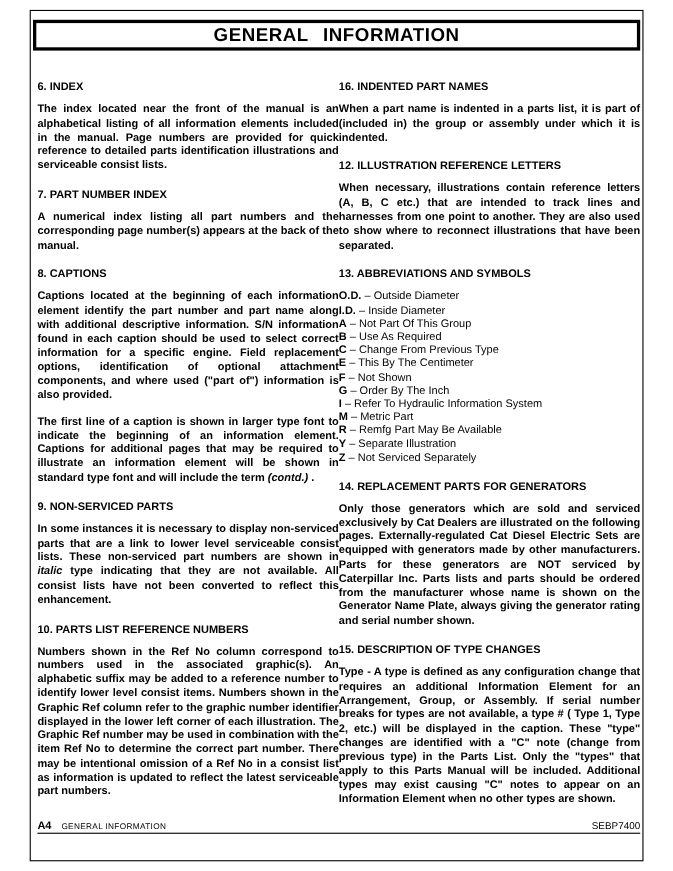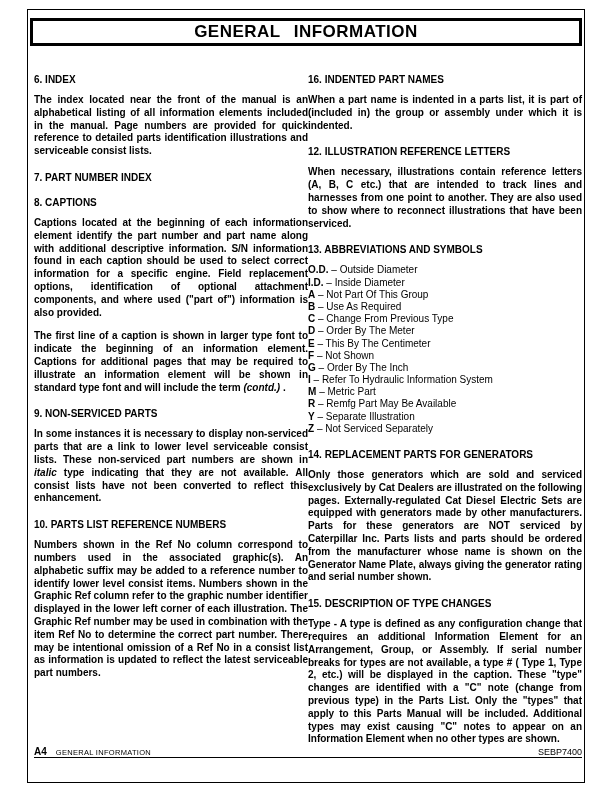--- a/index.html
+++ b/index.html
@@ -74,20 +74,21 @@
 
   <div class="col">
 
     <div class="section">
       <div class="sec-heading">6. INDEX</div>
       <p class="body">The index located near the front of the manual is an alphabetical listing of all information elements included in the manual. Page numbers are provided for quick reference to detailed parts identification illustrations and serviceable consist lists.</p>
     </div>
 
     <div class="section">
       <div class="sec-heading">7. PART NUMBER INDEX</div>
+      <p class="body">A numerical index listing all part numbers and the corresponding page number(s) appears at the back of the manual.</p>
     </div>
 
     <div class="section">
       <div class="sec-heading">8. CAPTIONS</div>
       <p class="body">Captions located at the beginning of each information element identify the part number and part name along with additional descriptive information. S/N information found in each caption should be used to select correct information for a specific engine. Field replacement options, identification of optional attachment components, and where used ("part of") information is also provided.</p>
       <p class="body"><span>The first line of a caption is shown in larger type font to indicate the beginning of an information element. Captions for additional pages that may be required to illustrate an information element will be shown in standard type font and will include the term </span><span class="italic">(contd.)</span><span> .</span></p>
     </div>
 
     <div class="section">
       <div class="sec-heading">9. NON-SERVICED PARTS</div>
@@ -103,32 +104,31 @@
 
   <div class="col">
 
     <div class="section">
       <div class="sec-heading">16. INDENTED PART NAMES</div>
       <p class="body">When a part name is indented in a parts list, it is part of (included in) the group or assembly under which it is indented.</p>
     </div>
 
     <div class="section">
       <div class="sec-heading">12. ILLUSTRATION REFERENCE LETTERS</div>
-      <p class="body">When necessary, illustrations contain reference letters (A, B, C etc.) that are intended to track lines and harnesses from one point to another. They are also used to show where to reconnect illustrations that have been serviced.</p>
+      <p class="body">When necessary, illustrations contain reference letters (A, B, C etc.) that are intended to track lines and harnesses from one point to another. They are also used to show where to reconnect illustrations that have been separated.</p>
     </div>
 
     <div class="section">
       <div class="sec-heading">13. ABBREVIATIONS AND SYMBOLS</div>
       <div class="abbr-list">
         <div class="abbr-row"><span class="abbr-key">O.D.</span> <span class="abbr-desc">– Outside Diameter</span></div>
         <div class="abbr-row"><span class="abbr-key">I.D.</span> <span class="abbr-desc">– Inside Diameter</span></div>
         <div class="abbr-row"><span class="abbr-key">A</span> <span class="abbr-desc">– Not Part Of This Group</span></div>
         <div class="abbr-row"><span class="abbr-key">B</span> <span class="abbr-desc">– Use As Required</span></div>
         <div class="abbr-row"><span class="abbr-key">C</span> <span class="abbr-desc">– Change From Previous Type</span></div>
-        <div class="abbr-row"><span class="abbr-key">D</span> <span class="abbr-desc">– Order By The Meter</span></div>
         <div class="abbr-row"><span class="abbr-key">E</span> <span class="abbr-desc">– This By The Centimeter</span></div>
         <div class="abbr-row"><span class="abbr-key">F</span> <span class="abbr-desc">– Not Shown</span></div>
         <div class="abbr-row"><span class="abbr-key">G</span> <span class="abbr-desc">– Order By The Inch</span></div>
         <div class="abbr-row"><span class="abbr-key">I</span> <span class="abbr-desc">– Refer To Hydraulic Information System</span></div>
         <div class="abbr-row"><span class="abbr-key">M</span> <span class="abbr-desc">– Metric Part</span></div>
         <div class="abbr-row"><span class="abbr-key">R</span> <span class="abbr-desc">– Remfg Part May Be Available</span></div>
         <div class="abbr-row"><span class="abbr-key">Y</span> <span class="abbr-desc">– Separate Illustration</span></div>
         <div class="abbr-row"><span class="abbr-key">Z</span> <span class="abbr-desc">– Not Serviced Separately</span></div>
       </div>
     </div>

